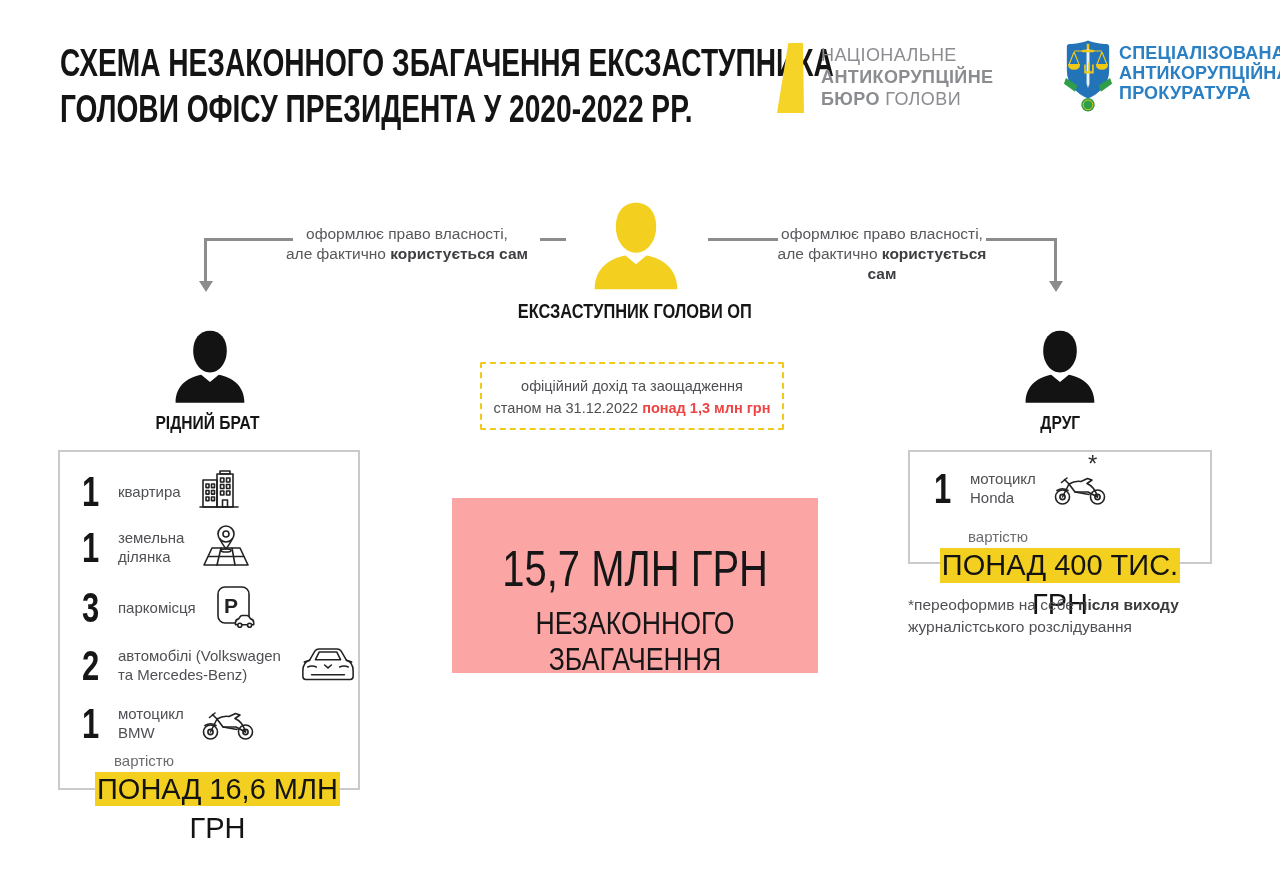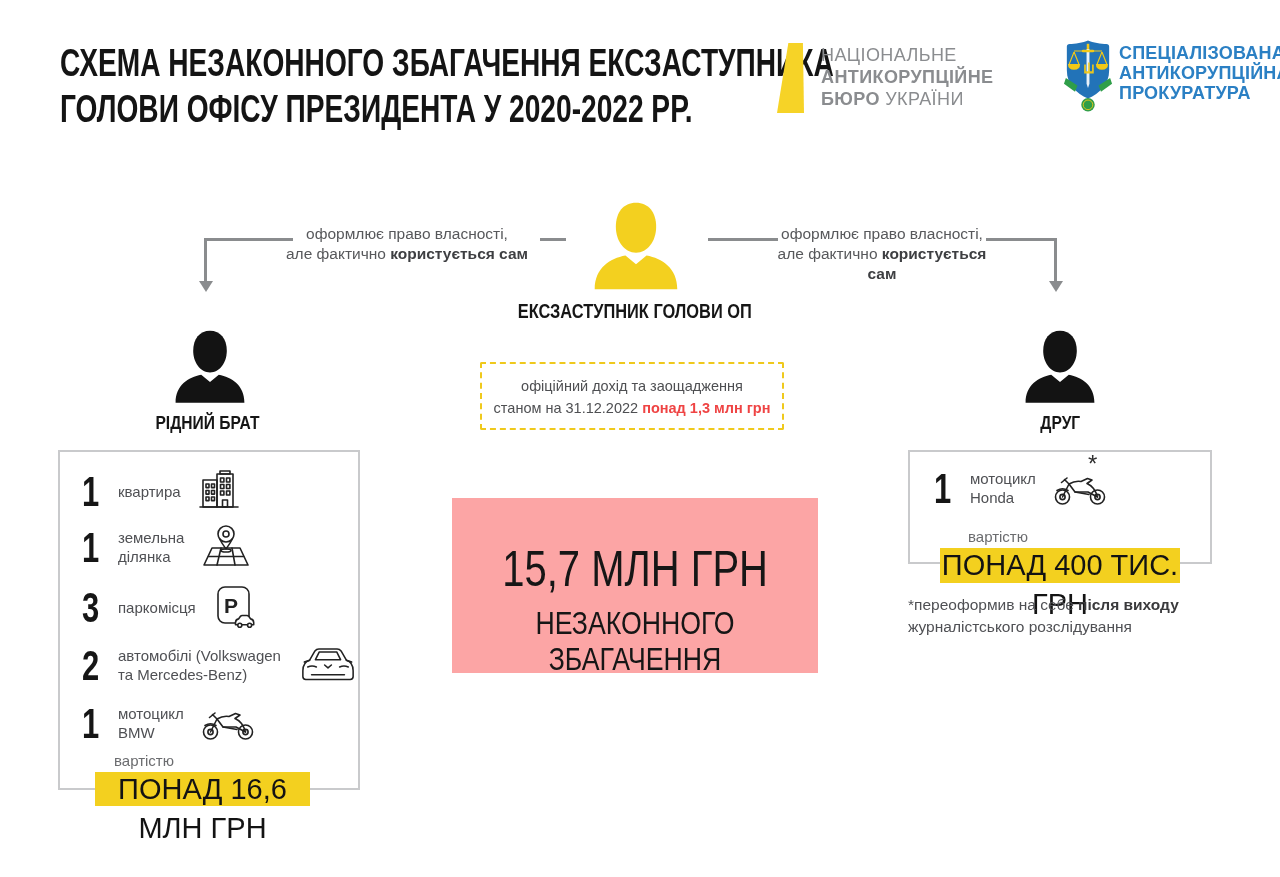--- a/index.html
+++ b/index.html
@@ -55,21 +55,21 @@
   <div class="abs" style="left:60px;top:40px;width:720px;">
     <div><span class="title-line cond">СХЕМА НЕЗАКОННОГО ЗБАГАЧЕННЯ ЕКСЗАСТУПНИКА</span></div>
     <div><span class="title-line cond">ГОЛОВИ ОФІСУ ПРЕЗИДЕНТА У 2020-2022 РР.</span></div>
   </div>
 
   <div class="abs" style="left:777px;top:43px;width:210px;height:72px;">
     <div class="abs nabu-wedge" style="left:0;top:0;width:27px;height:70px;"></div>
     <div class="abs nabu-text" style="left:44px;top:1px;">
       <div>НАЦІОНАЛЬНЕ</div>
       <div class="b">АНТИКОРУПЦІЙНЕ</div>
-      <div><span class="b">БЮРО</span><span> УКРАЇНИ</span></div>
+      <div><span class="b">БЮРО</span><span> ГОЛОВИ</span></div>
     </div>
   </div>
 
   <div class="abs" style="left:1063px;top:38px;width:160px;height:78px;">
     <div class="abs" style="left:0;top:0;">
       <svg width="50" height="76" viewBox="0 0 52 78">
         <path d="M26 2 C31 4.2 40 5.6 45 5.6 C47 5.6 48 6.6 48 8.4 V33 C48 48 38 57 26 62.5 C14 57 4 48 4 33 V8.4 C4 6.6 5 5.6 7 5.6 C12 5.6 21 4.2 26 2 Z" fill="#2273b8"></path>
         <rect x="24.7" y="5.5" width="2.6" height="6" fill="#f3c917"></rect>
         <path d="M24.5 11 H27.5 V47 L26 51.5 L24.5 47 Z" fill="#e8f2fa"></path>
         <rect x="19.5" y="11.6" width="13" height="2.8" rx="1.4" fill="#f3c917"></rect>
@@ -241,21 +241,21 @@
           <path d="M18 15 L24 23 H37 L46.5 28"></path>
           <path d="M24 23 L38 25.5"></path>
           <path d="M6 21.5 Q11.5 18 17 21.5"></path>
         </svg>
       </div>
     </div>
 
     <div class="abs value-caption" style="left:54px;top:300px;">вартістю</div>
   </div>
 
-  <div class="abs value-bar" style="left:95px;top:772px;width:215px;height:34px;line-height:34px;">
+  <div class="abs value-bar" style="left:95px;top:772px;width:245px;height:34px;line-height:34px;">
     <span class="txt">ПОНАД 16,6 МЛН ГРН</span>
   </div>
 
   <div class="abs person-icon person-black" style="left:1020px;top:322px;">
     <svg width="80" height="88" viewBox="0 0 100 92">
       <path d="M50 2 C63 2 71 12 71 27 C71 42 62 54 50 54 C38 54 29 42 29 27 C29 12 37 2 50 2 Z" fill="currentColor"></path>
       <path d="M7 92 C7 70 23 60 39 57 L50 66 L61 57 C77 60 93 70 93 92 Z" fill="currentColor"></path>
     </svg>
   </div>
   <div class="abs" style="left:960px;top:412px;width:200px;text-align:center;">

